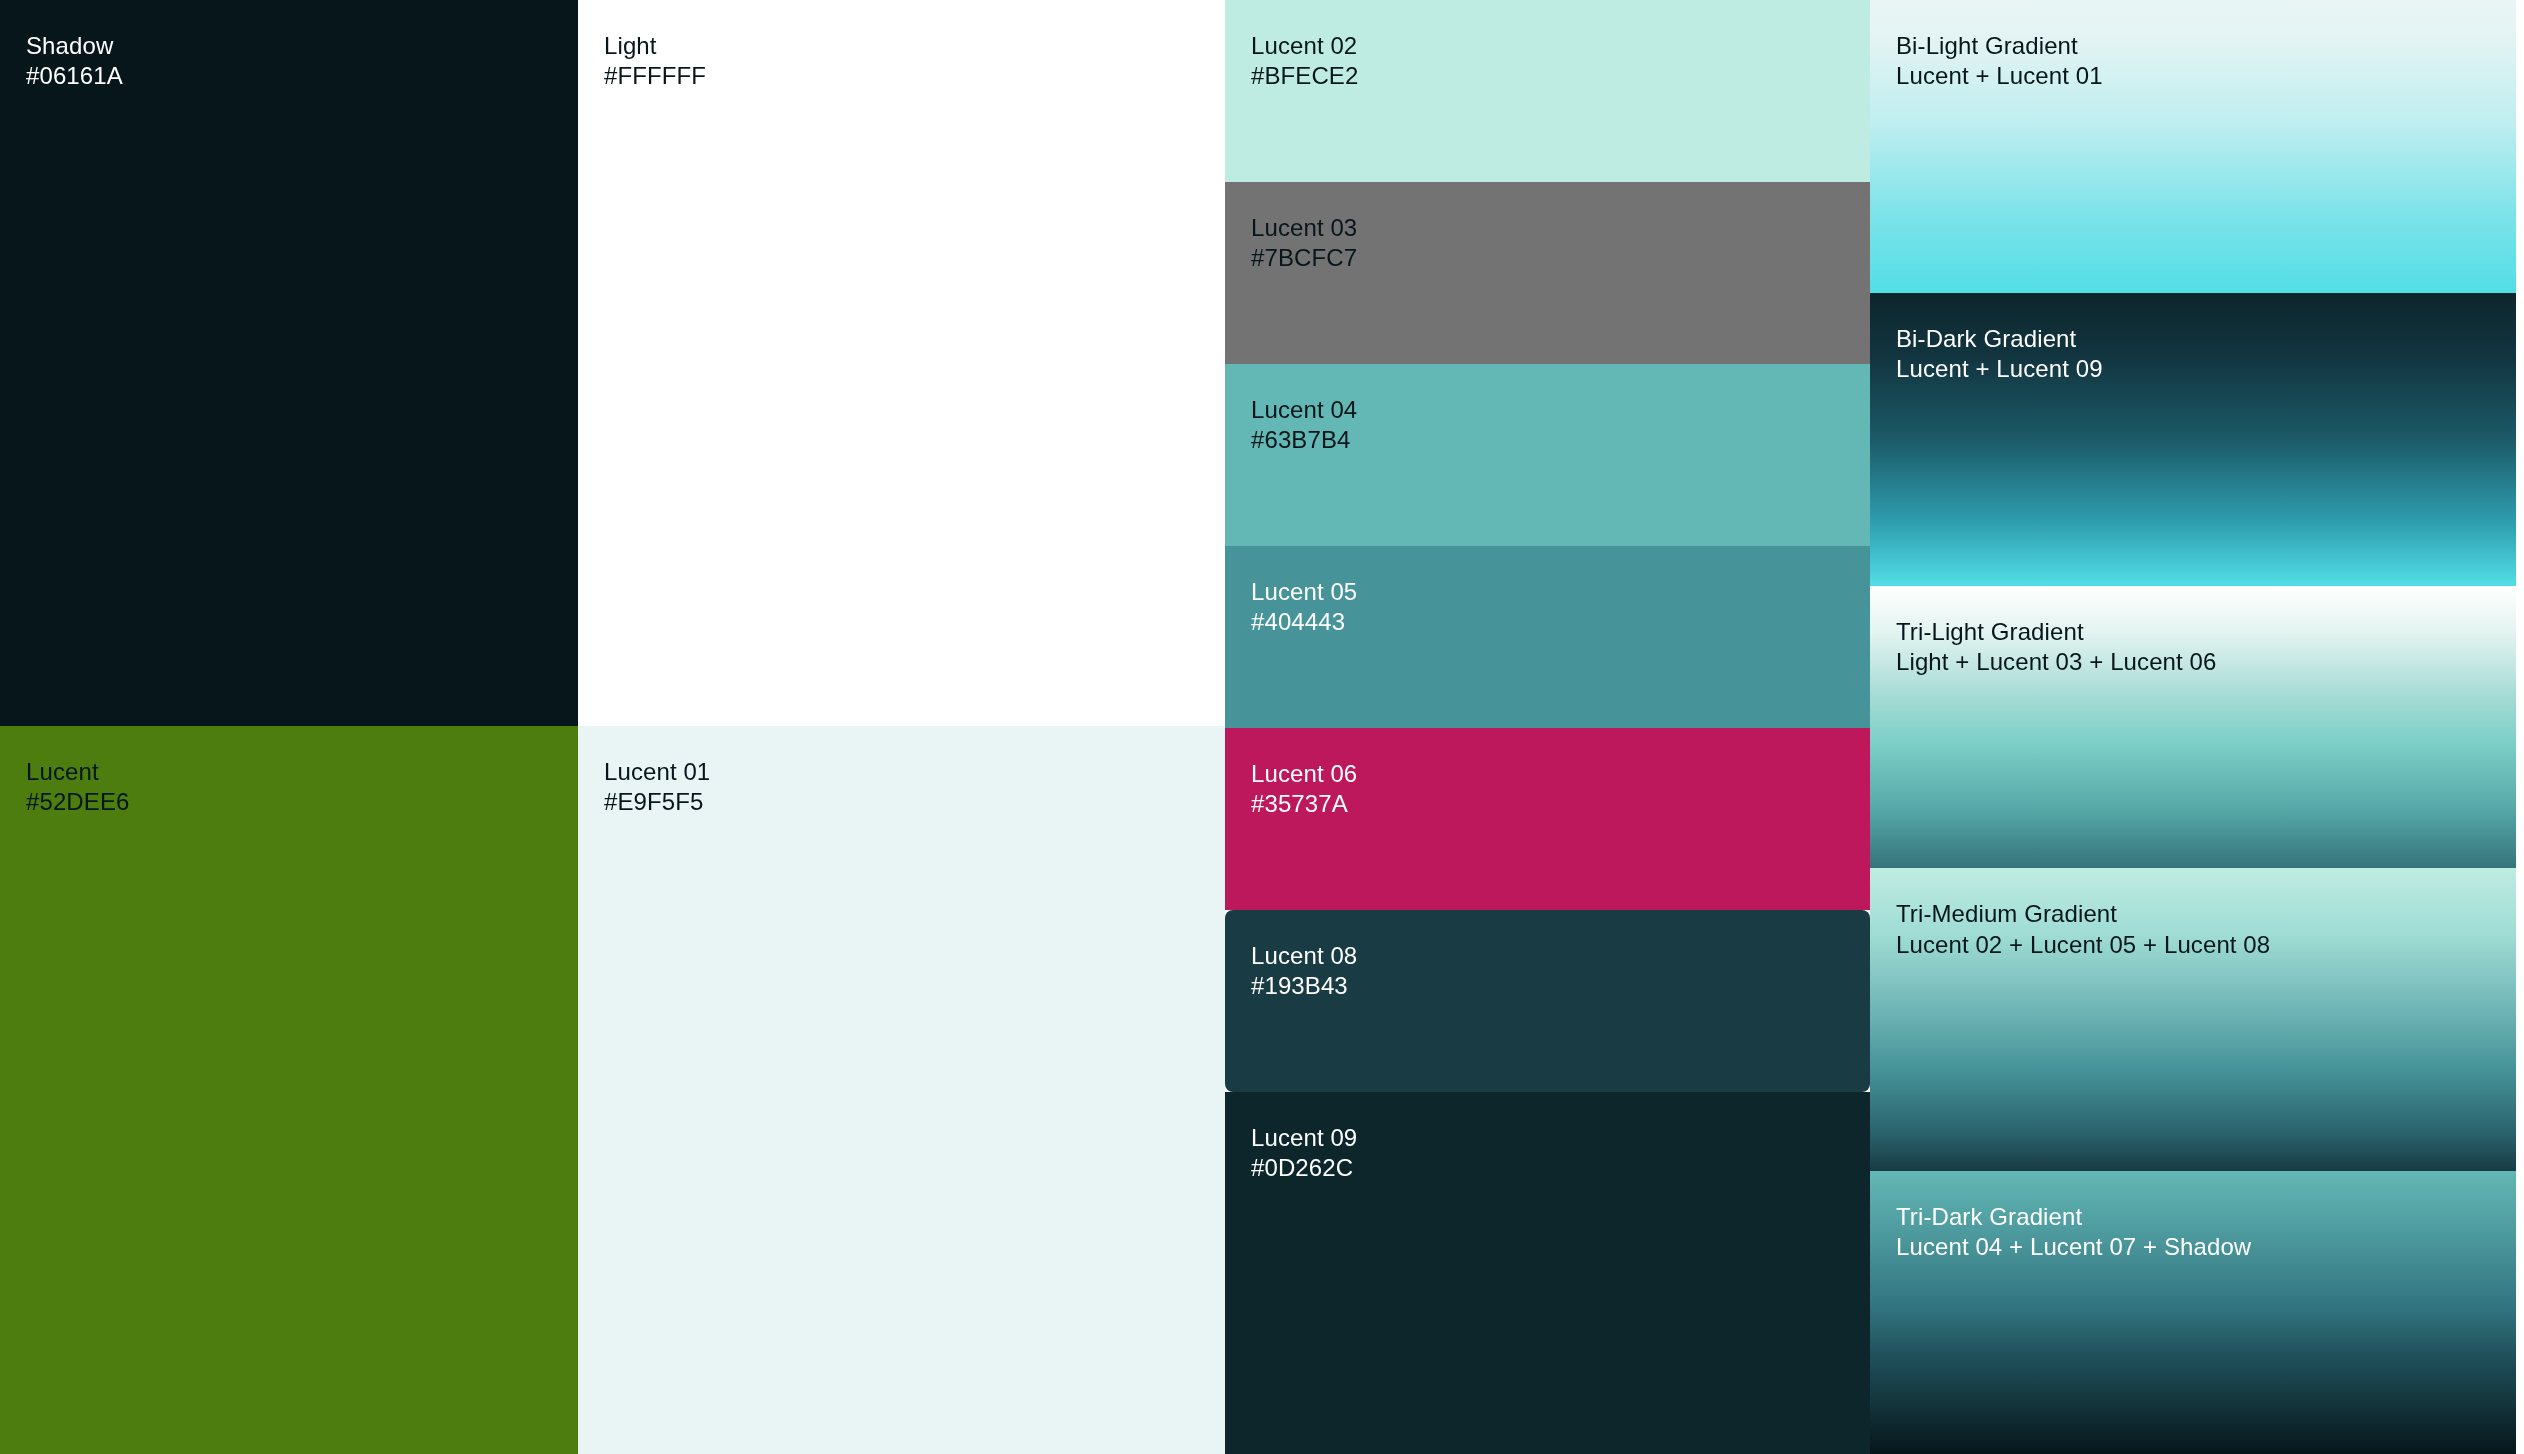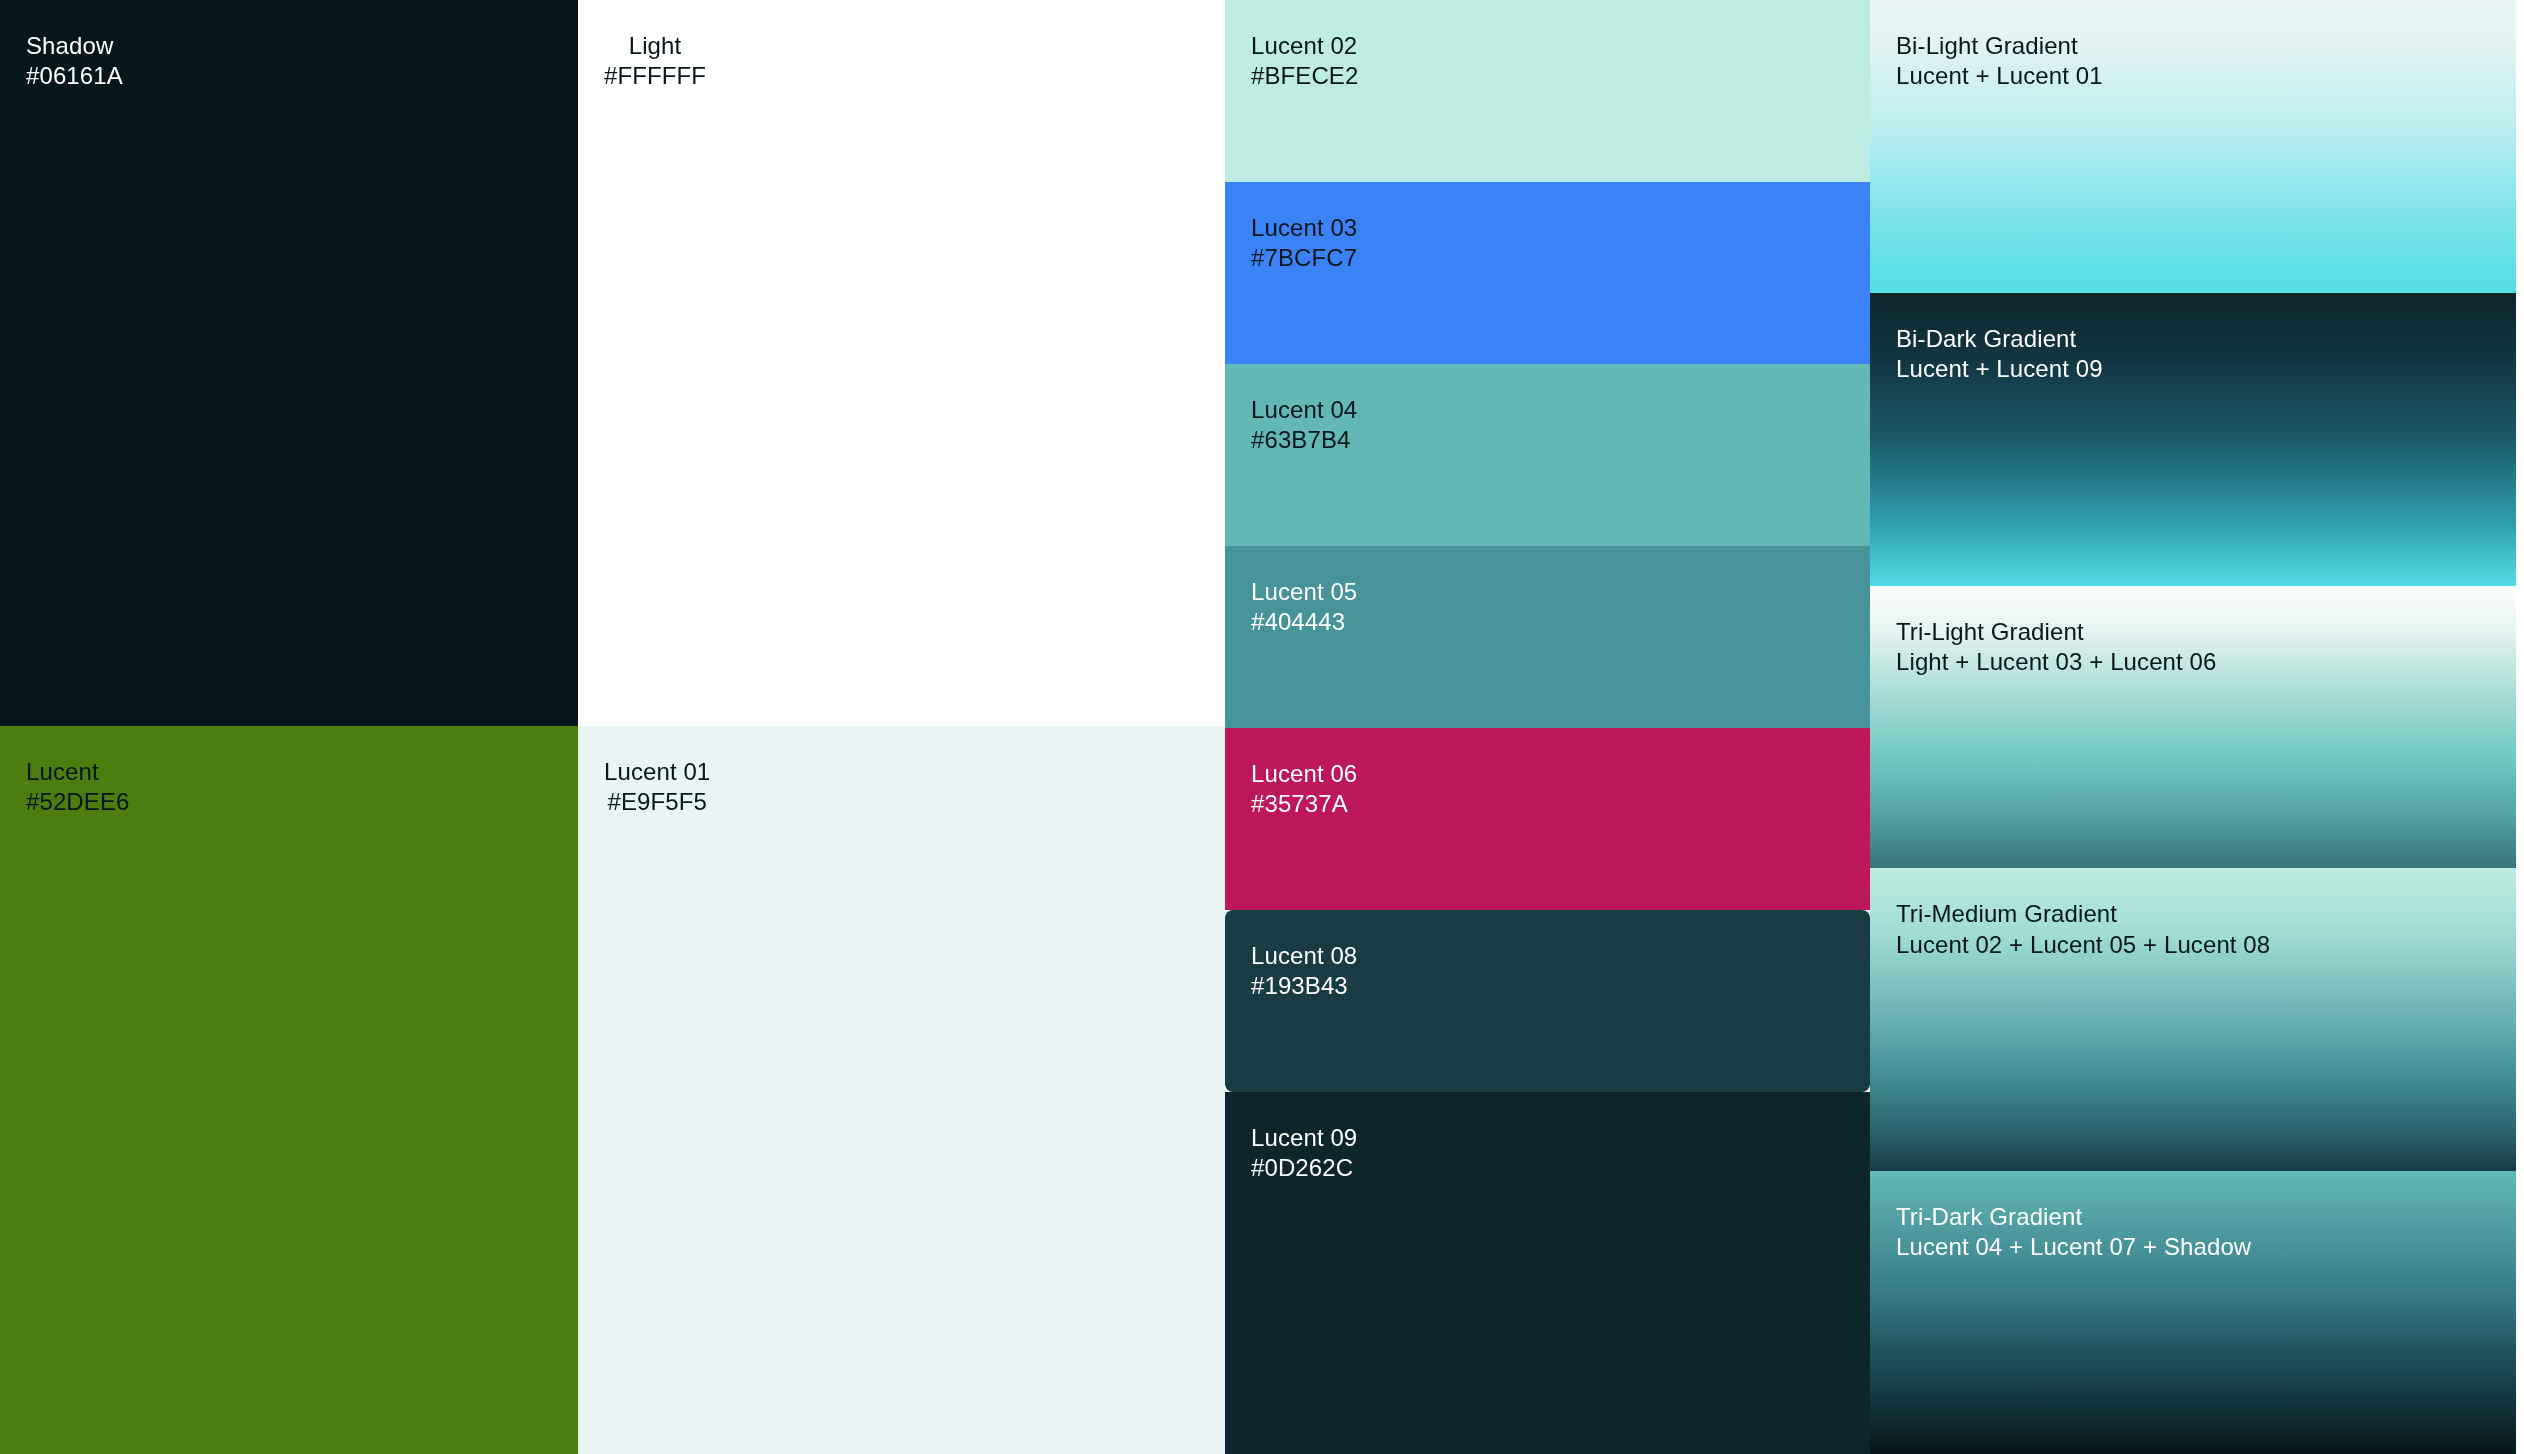--- a/index.html
+++ b/index.html
@@ -49,21 +49,20 @@
     flex-direction:column;
   }
   .col-1 .sw-shadow { height:726px; }
   .col-1 .sw-lucent { height:728px; }
 
   
   .col-2 {
     width:647px;
     display:flex;
     flex-direction:column;
-    text-align:center;
   }
   .col-2 .sw-light   { height:726px; }
   .col-2 .sw-lucent01{ height:728px; }
 
   
   .col-3 {
     width:645px;
     display:flex;
     flex-direction:column;
   }
@@ -124,21 +123,21 @@
 
   </div>
 
   <div class="col-3" id="ramp-col">
       <div class="swatch ramp-band on-light" style="background: rgb(191, 236, 226);">
         <div class="swatch-label">
           <span class="ln">Lucent 02</span>
           <span class="ln">#BFECE2</span>
         </div>
       </div>
-      <div class="swatch ramp-band on-light" style="background: #3b82f6;">
+      <div class="swatch ramp-band on-light" style="background: #737373;">
         <div class="swatch-label">
           <span class="ln">Lucent 03</span>
           <span class="ln">#7BCFC7</span>
         </div>
       </div>
       <div class="swatch ramp-band on-light" style="background: rgb(99, 183, 180);">
         <div class="swatch-label">
           <span class="ln">Lucent 04</span>
           <span class="ln">#63B7B4</span>
         </div>

